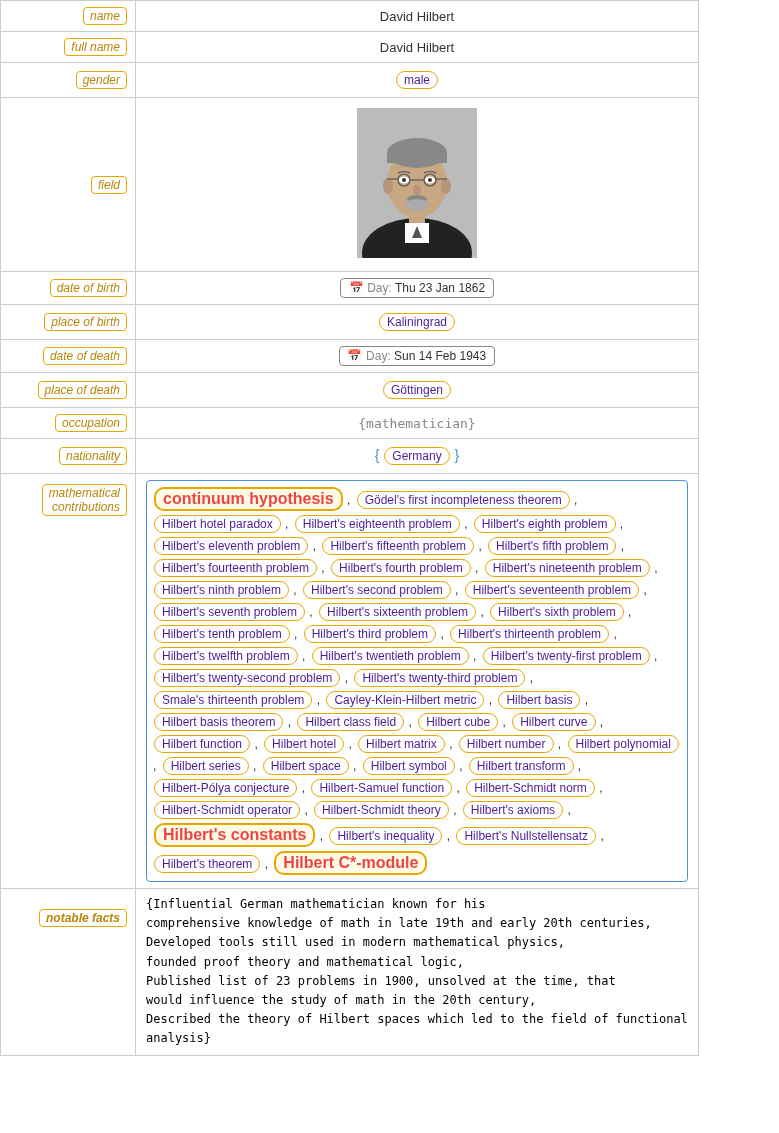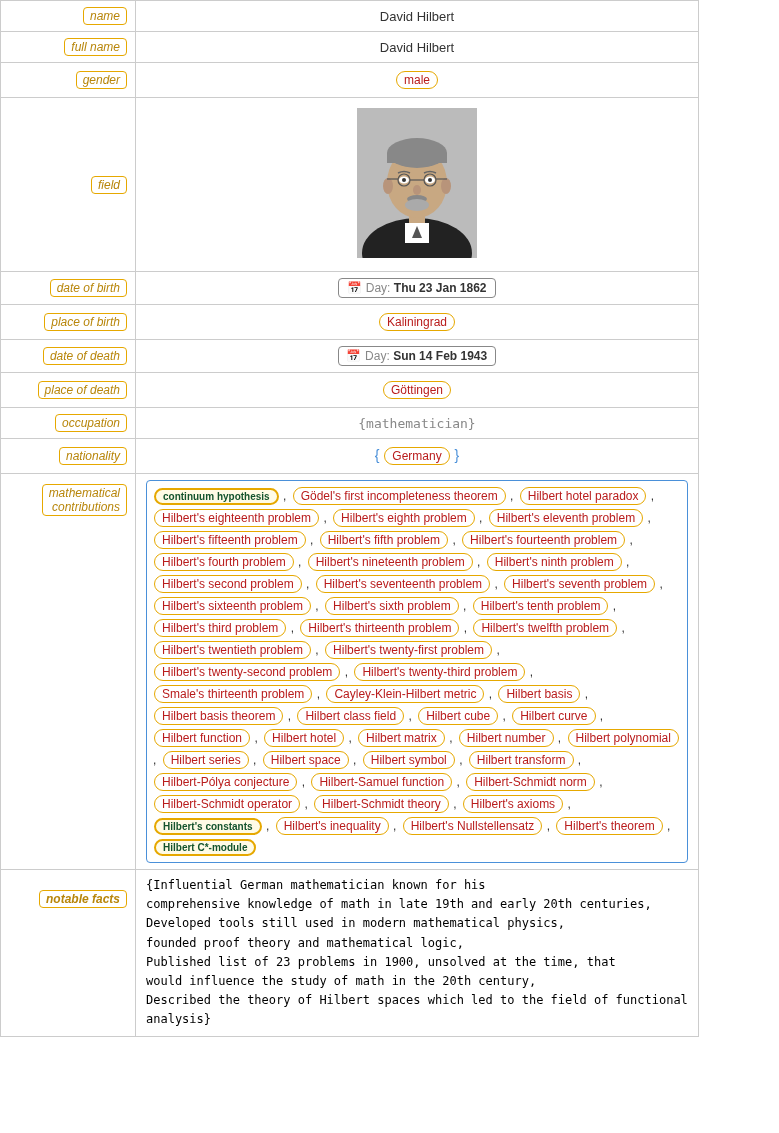--- a/index.html
+++ b/index.html
@@ -40,35 +40,35 @@
     .value-cell {
       text-align: center;
       background: #fff;
     }
     .tag {
       display: inline-block;
       border: 1.5px solid #e6a800;
       border-radius: 10px;
       padding: 1px 7px;
       margin: 2px 1px;
-      color: #b91c1c;
+      color: #4c1d95;
       background: #fff;
       font-size: 12px;
       white-space: nowrap;
     }
     .date-tag {
       display: inline-block;
       border: 1.5px solid #888;
       border-radius: 4px;
       padding: 2px 8px;
       font-size: 12px;
       color: #555;
     }
     .date-tag .day-label { color: #888; }
-    .date-tag .day-value { font-weight: bold; color: #333; }
+    .date-tag .day-value { font-weight: normal; color: #333; }
     .contributions-cell {
       text-align: left;
       padding: 6px 10px;
     }
     .contributions-wrapper {
       border: 1.5px solid #4a90d9;
       border-radius: 4px;
       padding: 4px 6px;
     }
     .comma {
@@ -99,23 +99,23 @@
     .curly {
       color: #4a90d9;
       font-size: 14px;
     }
     .highlighted-tag {
       display: inline-block;
       border: 2px solid #e6a800;
       border-radius: 10px;
       padding: 1px 7px;
       margin: 2px 1px;
-      color: #14532d;
+      color: #ef4444;
       background: #fffbe6;
-      font-size: 10px;
+      font-size: 16px;
       font-weight: bold;
       white-space: nowrap;
     }
   </style>
 </head>
 <body>
 
 <table>
 
   <tbody>

